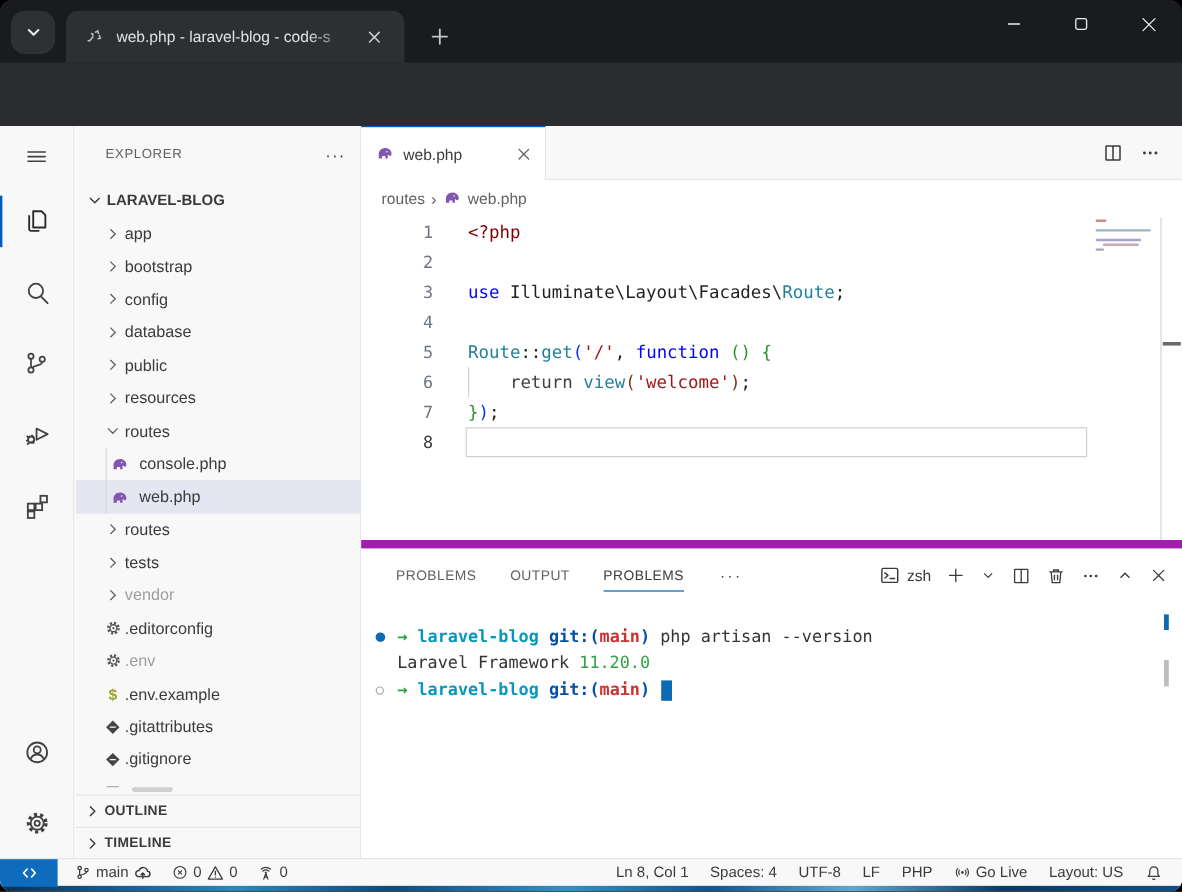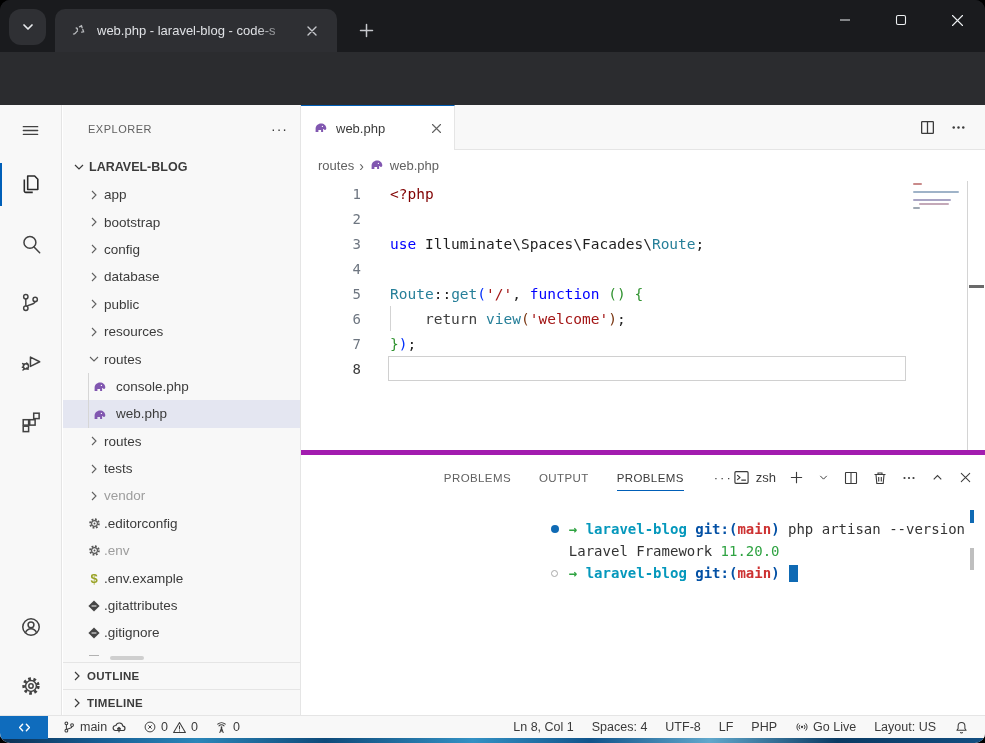--- a/index.html
+++ b/index.html
@@ -72,21 +72,21 @@
   .ln { width:60px; text-align:right; color:#6e7681; font-size:14px; flex:none; }
   .ltext { padding-left:29px; white-space:pre; }
   .code-line.current .ln { color:#3b3b3b; }
   .curbox { position:absolute; left:87px; right:79px; top:0; bottom:0; border:1px solid #d0d0d0; }
   .indentguide { position:absolute; left:89px; top:0; bottom:0; width:1px; background:#d3d3d3; }
   .minimap { position:absolute; top:0; right:18px; width:59px; bottom:0; }
   .mm-line { height:2px; margin:2px 0 0 5px; border-radius:1px; }
   .overview { position:absolute; top:0; right:0; width:18px; bottom:0; border-left:1px solid #d4d4d4; }
   .ov-cursor { position:absolute; top:104px; left:1px; right:1px; height:3px; background:#6a6a6a; }
 
-  .panel { height:265px; border-top:5px solid #a21caf; display:flex; flex-direction:column; background:#fff;align-items:flex-end; }
+  .panel { height:265px; border-top:7px solid #a21caf; display:flex; flex-direction:column; background:#fff; }
   .panel-head { height:45px; display:flex; align-items:center; padding:0 12px 0 29px; }
   .ptab { font-size:11.5px; letter-spacing:.4px; color:#616161; margin-right:28px; height:100%; display:flex; align-items:center; position:relative; }
   .ptab.active { color:#3b3b3b; }
   .ptab.active::after { content:""; position:absolute; left:0; right:0; bottom:9px; height:1.5px; background:#005fb8; }
   .ptab-more { color:#3b3b3b; letter-spacing:2px; margin-left:2px; font-size:13px; }
   .panel-actions { margin-left:auto; display:flex; align-items:center; gap:13px; }
   .zsh-item { display:flex; align-items:center; gap:6px; font-size:13px; color:#3b3b3b; }
   .terminal { flex:1; position:relative; font-family:"DejaVu Sans Mono", monospace; font-size:14px; padding:18px 20px 0 10px; }
   .trow { height:22px; display:flex; align-items:center; white-space:pre; }
   .tdeco { width:20px; flex:none; display:flex; align-items:center; justify-content:flex-start; padding-left:2px; }
@@ -513,21 +513,21 @@
             <div class="code-line">
               <span class="ln">1</span>
               <span class="ltext"><span style="color: rgb(128, 0, 0);">&lt;?php</span></span>
             </div>
             <div class="code-line">
               <span class="ln">2</span>
               <span class="ltext"></span>
             </div>
             <div class="code-line">
               <span class="ln">3</span>
-              <span class="ltext"><span style="color: rgb(0, 0, 255);">use </span><span style="color: rgb(31, 31, 31);">Illuminate\Spaces\Facades\</span><span style="color: rgb(38, 127, 153);">Route</span><span style="color: rgb(34, 34, 34);">;</span></span>
+              <span class="ltext"><span style="color: rgb(0, 0, 255);">use </span><span style="color: rgb(31, 31, 31);">Illuminate\Layout\Facades\</span><span style="color: rgb(38, 127, 153);">Route</span><span style="color: rgb(34, 34, 34);">;</span></span>
             </div>
             <div class="code-line">
               <span class="ln">4</span>
               <span class="ltext"></span>
             </div>
             <div class="code-line">
               <span class="ln">5</span>
               <span class="ltext"><span style="color: rgb(38, 127, 153);">Route</span><span style="color: rgb(34, 34, 34);">::</span><span style="color: rgb(38, 127, 153);">get</span><span style="color: rgb(4, 49, 250);">(</span><span style="color: rgb(163, 21, 21);">'/'</span><span style="color: rgb(34, 34, 34);">, </span><span style="color: rgb(0, 0, 255);">function </span><span style="color: rgb(49, 147, 49);">(</span><span style="color: rgb(49, 147, 49);">)</span><span style="color: rgb(34, 34, 34);"> </span><span style="color: rgb(49, 147, 49);">{</span></span>
             </div>
             <div class="code-line">

